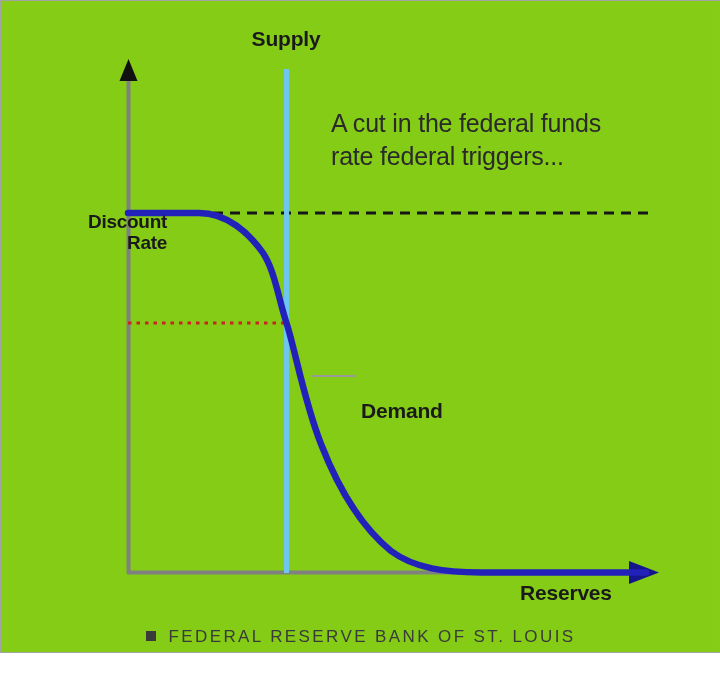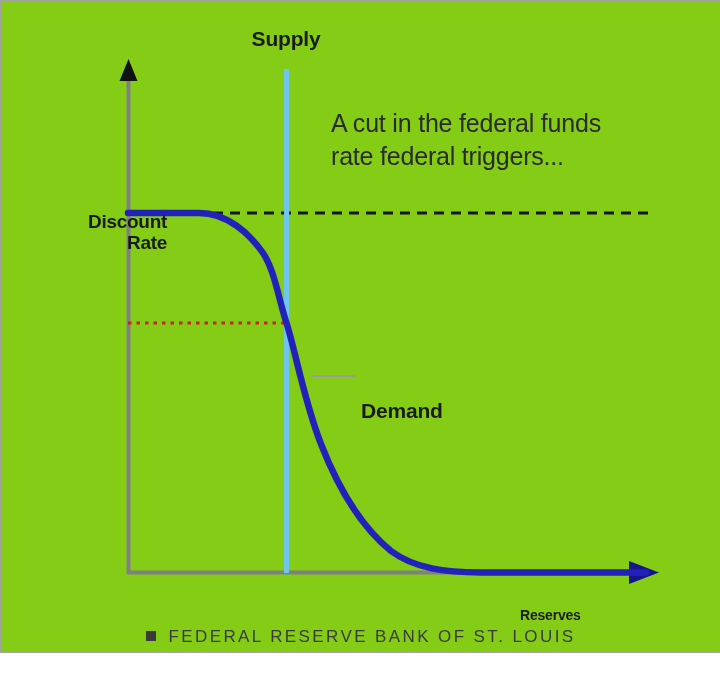--- a/index.html
+++ b/index.html
@@ -66,22 +66,22 @@
   #demand-label {
     left: 360px;
     top: 363px;
     font-size: 21px;
     letter-spacing: -0.2px;
     margin-top: 36px;
   }
 
   #reserves-label {
     left: 519px;
-    top: 607px;
-    font-size: 14px;
+    top: 581px;
+    font-size: 21px;
     letter-spacing: -0.2px;
   }
 
   #annotation {
     position: absolute;
     left: 330px;
     top: 82px;
     width: 370px;
     font-size: 25px;
     font-weight: normal;

